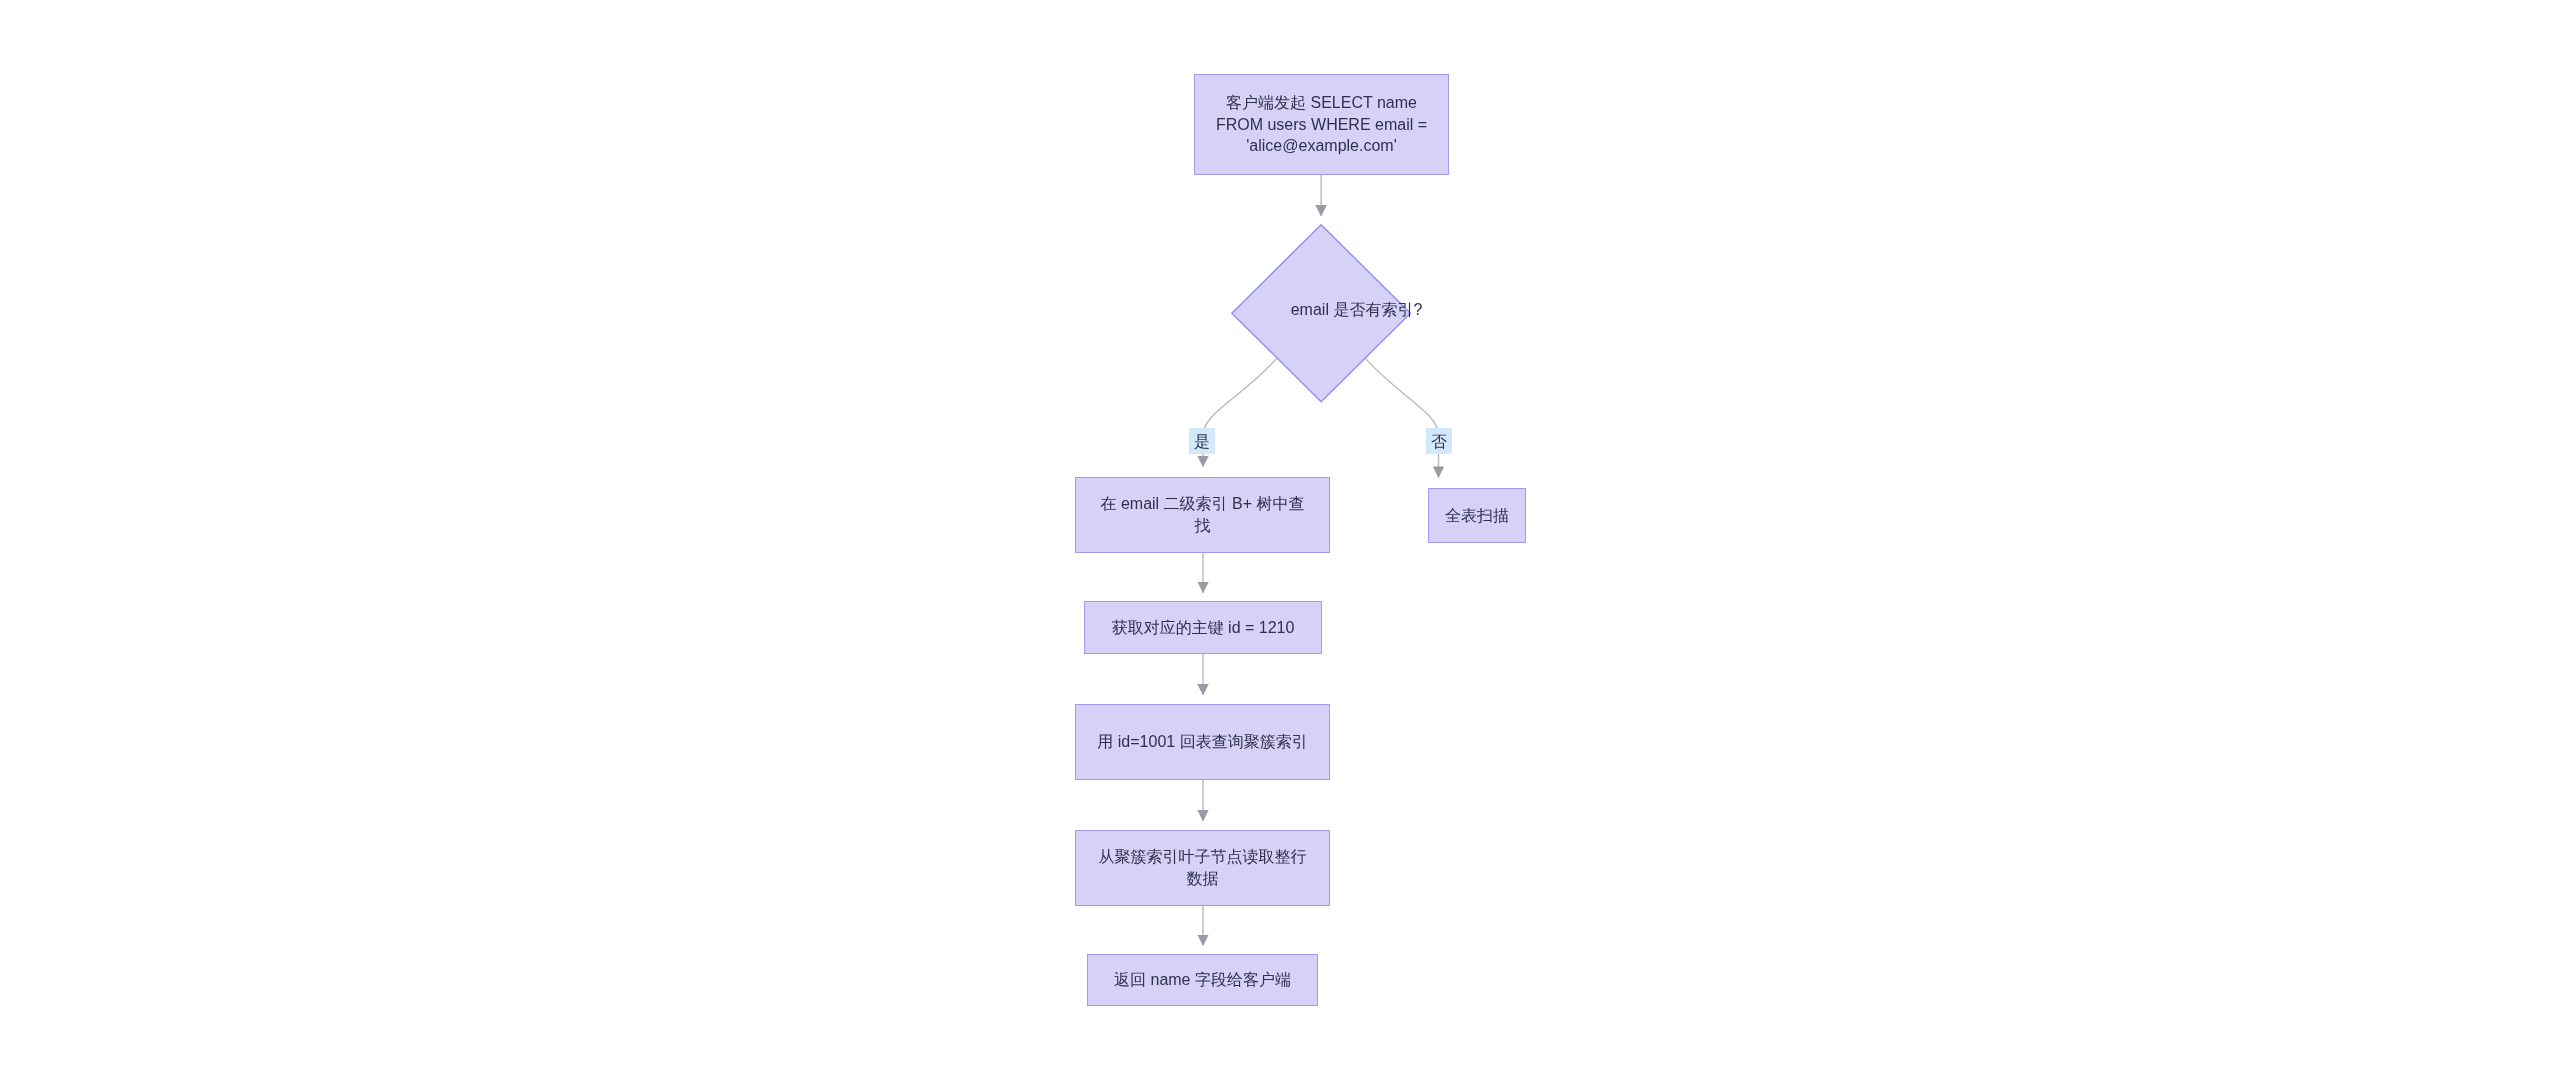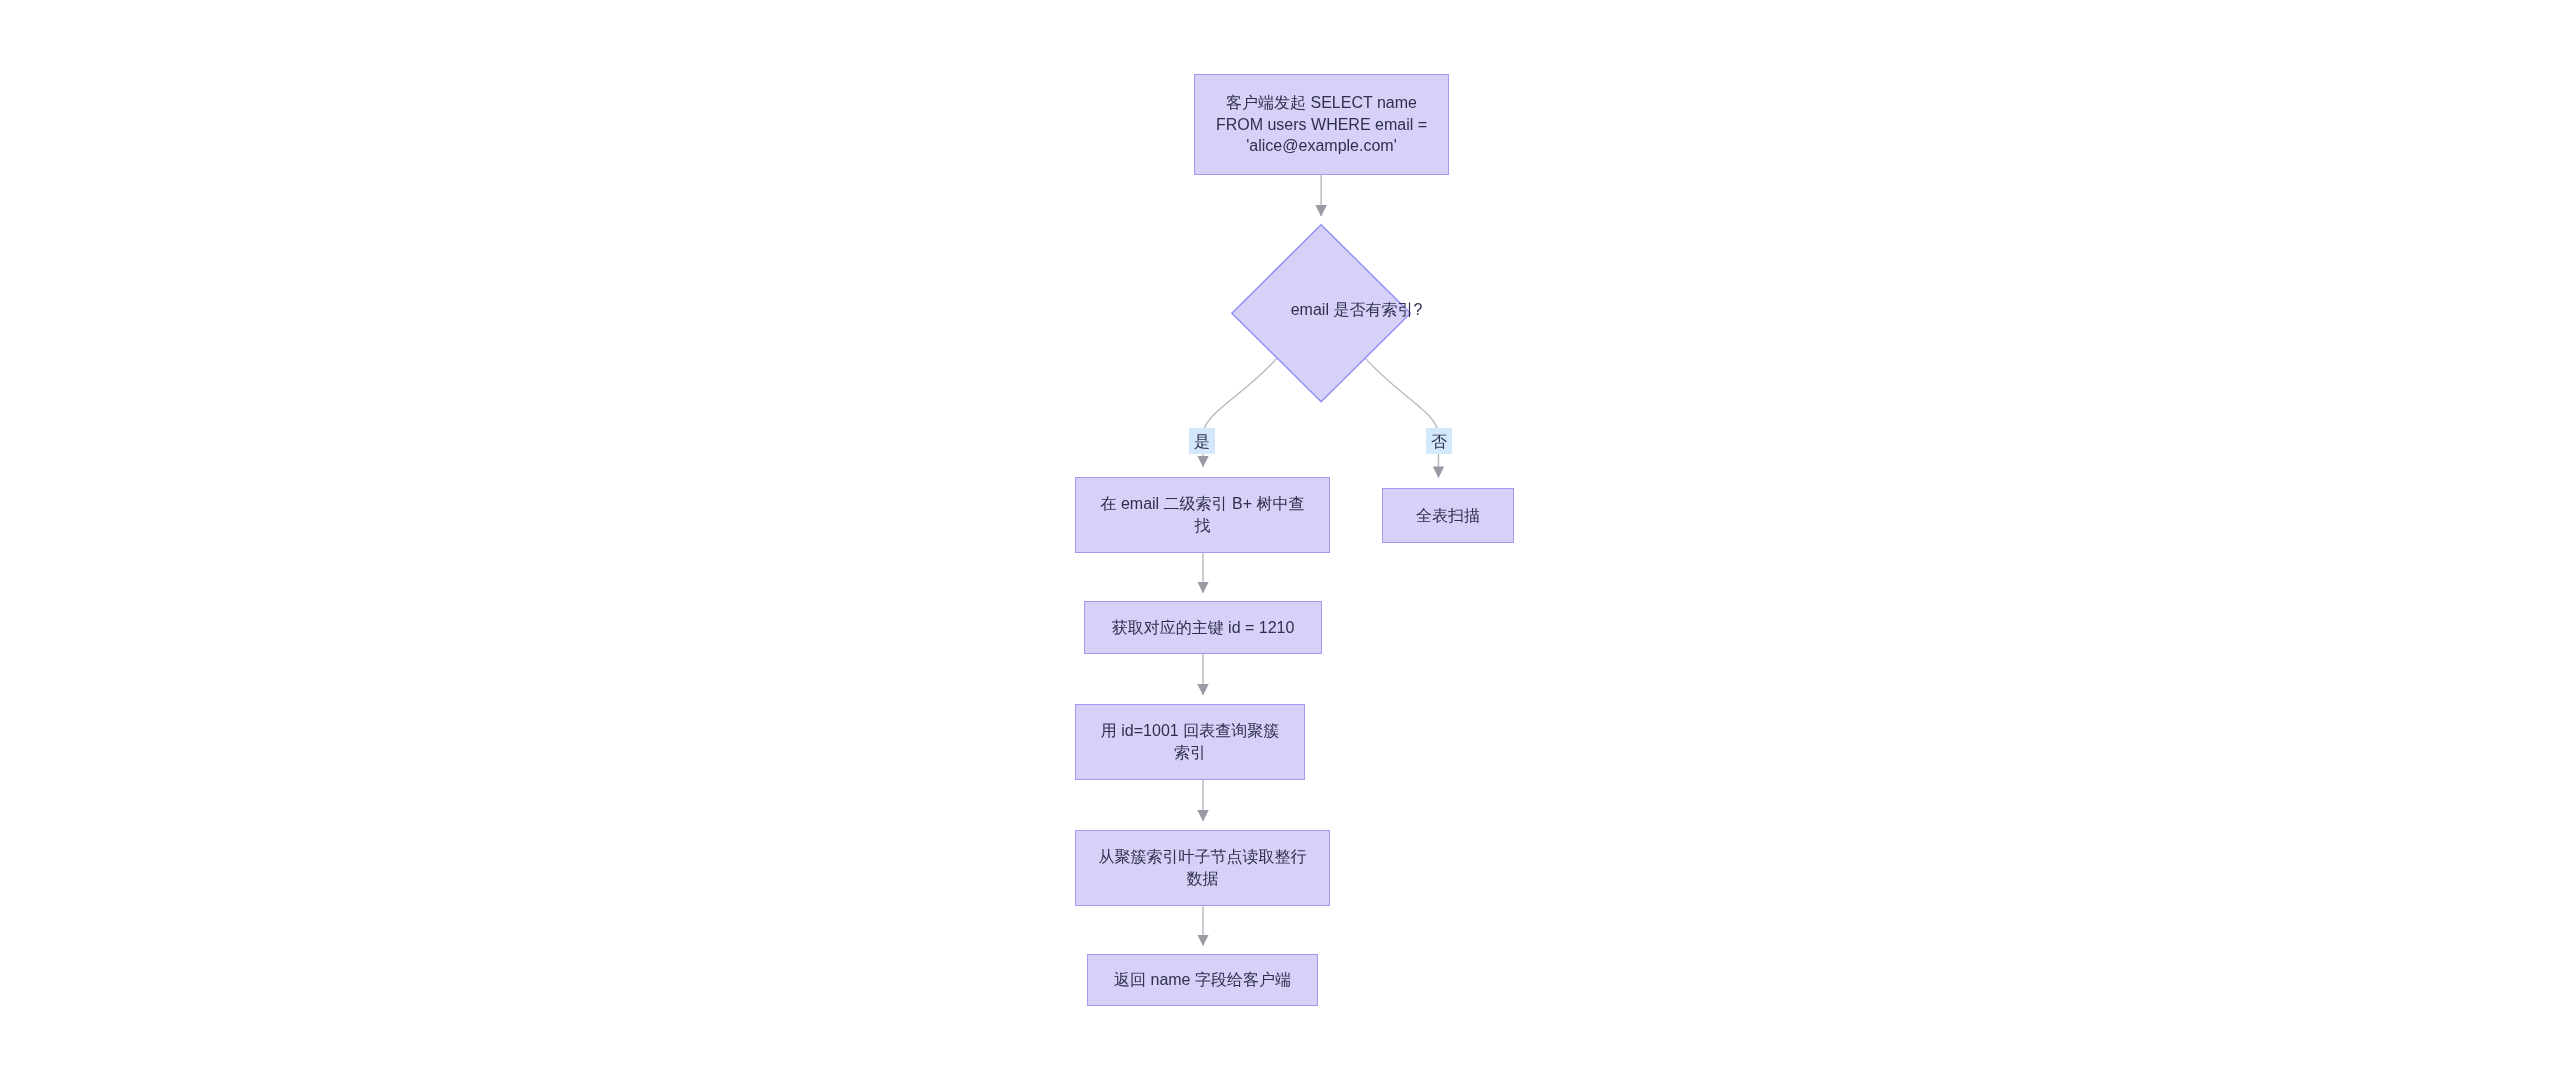--- a/index.html
+++ b/index.html
@@ -36,23 +36,23 @@
     display: flex;
     align-items: center;
     justify-content: center;
     text-align: center;
     color: #2f2f4f;
     font-size: 16px;
     line-height: 21.6px;
   }
   .node-a { left: 1194px; top: 74px; width: 255px; height: 101px; padding: 0 10px; }
   .node-c { left: 1075px; top: 477px; width: 255px; height: 76px; padding: 12px 20px; }
-  .node-d { left: 1382px; top: 488px; width: 132px; height: 55px; padding: 0 7.2px; }
+  .node-d { left: 1428px; top: 488px; width: 98px; height: 55px; padding: 0 7.2px; }
   .node-e { left: 1084px; top: 601px; width: 238px; height: 53px; padding: 0 7.2px; }
-  .node-f { left: 1075px; top: 704px; width: 230px; height: 76px; padding: 0 20px; }
+  .node-f { left: 1075px; top: 704px; width: 255px; height: 76px; padding: 0 20px; }
   .node-g { left: 1075px; top: 830px; width: 255px; height: 76px; padding: 0 20px; }
   .node-h { left: 1087px; top: 954px; width: 231px; height: 52px; padding: 0 7.2px; }
   .diamond-label {
     position: absolute;
     left: 1263px;
     top: 299px;
     width: 187px;
     height: 29px;
     display: flex;
     align-items: flex-start;

